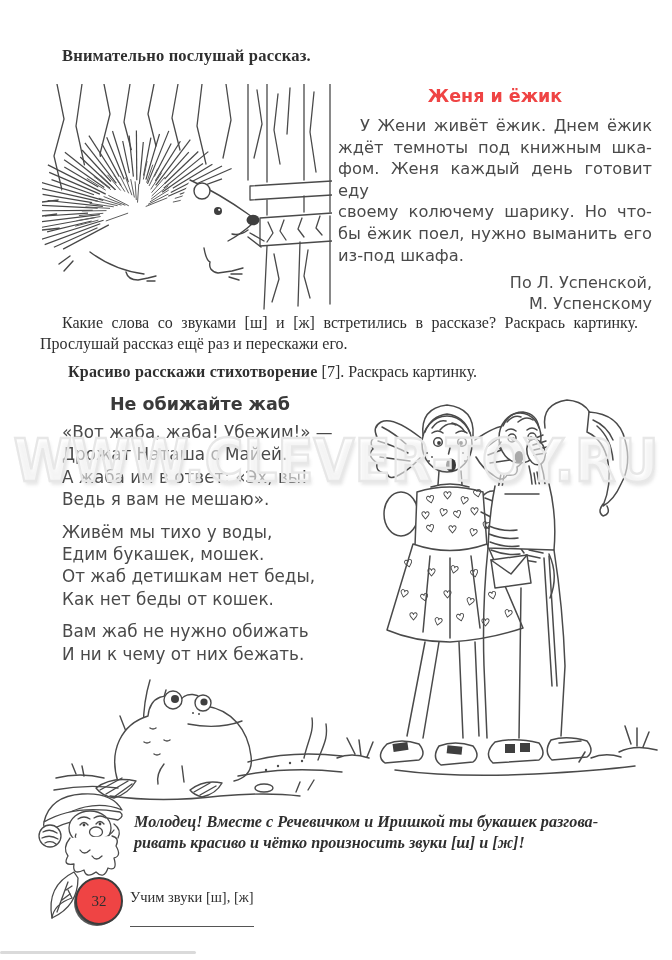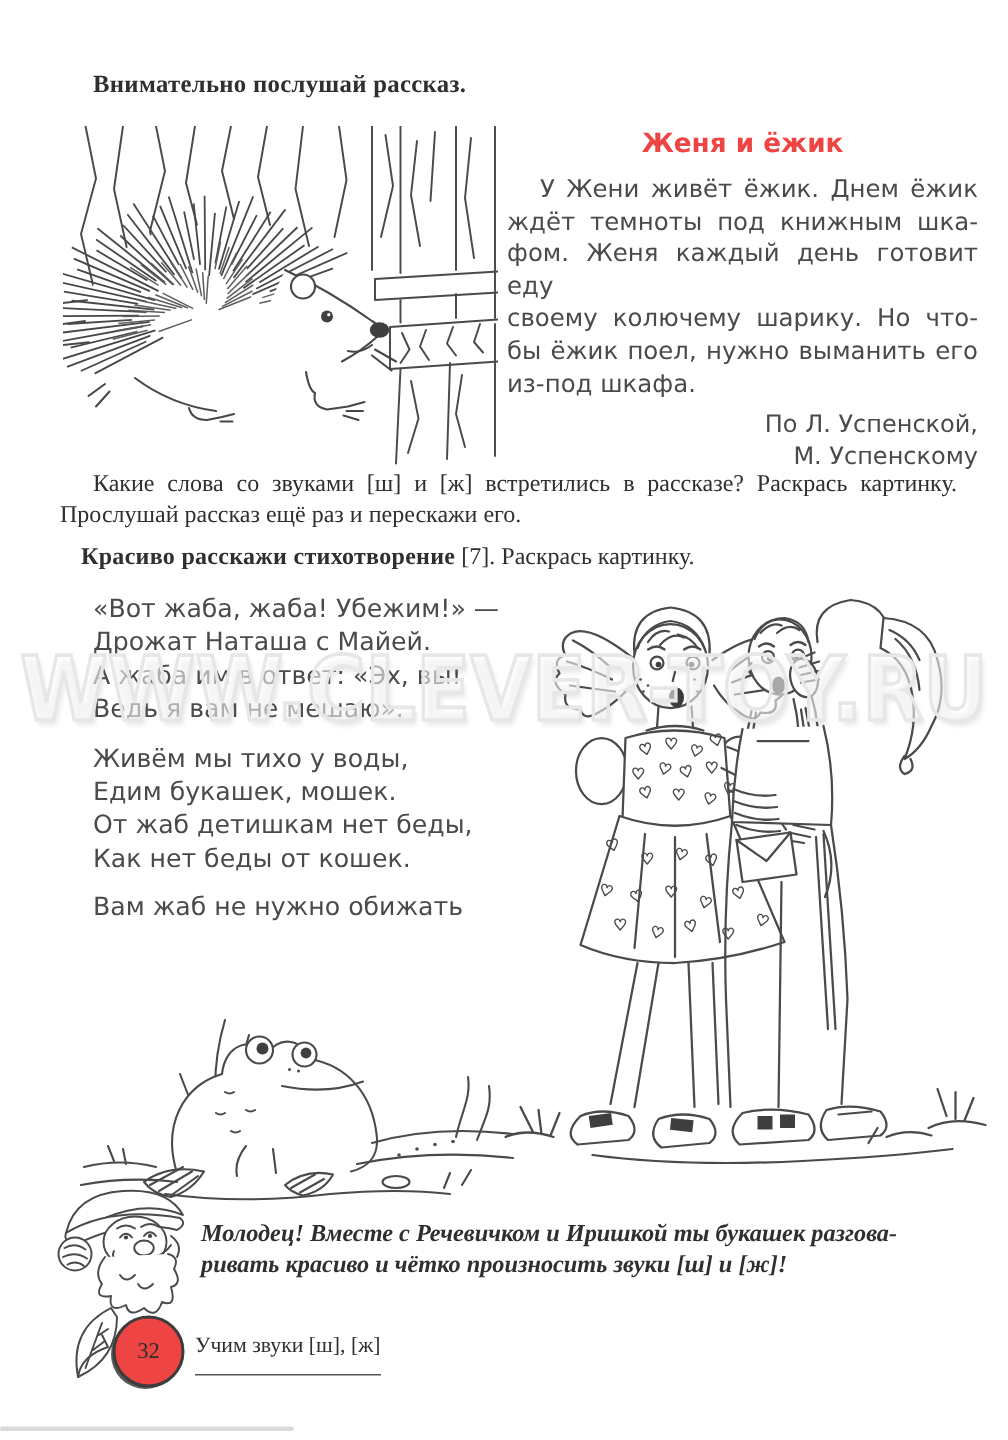--- a/index.html
+++ b/index.html
@@ -14,40 +14,40 @@
   
   .story{left:338px;top:86px;width:314px;color:#4a4a4a;}
   .story-title{text-align:center;font-weight:bold;font-size:17.5px;color:#ef4444;margin-bottom:9px;}
   .story-line{font-size:16.3px;line-height:21.6px;text-align:justify;text-align-last:justify;}
   .story-line.first{text-indent:22px;}
   .story-line.last{text-align-last:left;}
   .attribution{margin-top:6px;font-size:16px;line-height:21px;text-align:right;color:#4a4a4a;}
 
   .question{left:40px;top:312px;width:598px;font-size:16px;line-height:21px;color:#2f2f2f;}
   .q1{text-indent:22px;text-align:justify;text-align-last:justify;}
-  .task-line{left:54px;top:363px;font-size:16px;color:#2f2f2f;}
+  .task-line{left:68px;top:363px;font-size:16px;color:#2f2f2f;}
   .task-line b{letter-spacing:.2px;}
 
   
   .poem{left:62px;top:394px;width:296px;color:#4a4a4a;}
   .poem-title{width:276px;text-align:center;font-weight:bold;font-size:17.5px;color:#3a3a3a;margin-bottom:7px;}
   .stanza{margin-bottom:10px;}
   .poem-line{font-size:16.8px;line-height:22.4px;white-space:nowrap;}
 
   
   .praise{left:134px;top:812px;width:512px;font-weight:bold;font-style:italic;
           font-size:16.2px;line-height:21px;color:#2f2f2f;}
 
   
   .page-circle{left:75px;top:877px;width:44px;height:44px;border:2.2px solid #3c3c3c;border-radius:50%;
                box-shadow:-2px 2px 0 -1px rgba(60,60,60,.85);
                display:flex;align-items:center;justify-content:center;
                font-size:15px;color:#2f2f2f;background:#ef4444;z-index:4;}
   .series-title{left:130px;top:889px;font-size:14.5px;color:#2f2f2f;
-                border-bottom:1.2px solid #555;padding-bottom:10px;}
+                border-bottom:1.2px solid #555;padding-bottom:20px;}
 
   
   .watermark{left:0;top:430px;width:672px;text-align:center;white-space:nowrap;
              font-family:"DejaVu Sans",sans-serif;font-weight:bold;font-size:53px;
              color:rgba(255,255,255,.55);-webkit-text-stroke:2.2px #e7e7e7;
              text-shadow:2px 3px 3px rgba(110,110,110,.16);
              transform:scaleY(1.12);z-index:9;pointer-events:none;}
 
   .scan-edge{left:0;top:951px;width:196px;height:3px;background:#dadada;border-radius:2px;}
 
@@ -200,34 +200,36 @@
 <div class="abs question serif">
   <div class="q1">Какие слова со звуками [ш] и [ж] встретились в рассказе? Раскрась картинку.</div>
   <div class="q2">Прослушай рассказ ещё раз и перескажи его.</div>
 </div>
 
 <div class="abs task-line serif">
   <b>Красиво расскажи стихотворение</b><span> [7]. Раскрась картинку.</span>
 </div>
 
 <div class="abs poem sans">
+  <div class="poem-title">Не обижайте жаб</div>
   <div class="stanza">
     <div class="poem-line">«Вот жаба, жаба! Убежим!» —</div>
     <div class="poem-line">Дрожат Наташа с Майей.</div>
     <div class="poem-line">А жаба им в ответ: «Эх, вы!</div>
     <div class="poem-line">Ведь я вам не мешаю».</div>
   </div>
   <div class="stanza">
     <div class="poem-line">Живём мы тихо у воды,</div>
     <div class="poem-line">Едим букашек, мошек.</div>
     <div class="poem-line">От жаб детишкам нет беды,</div>
     <div class="poem-line">Как нет беды от кошек.</div>
   </div>
   <div class="stanza">
     <div class="poem-line">Вам жаб не нужно обижать</div>
+    <div class="poem-line">И ни к чему от них бежать.</div>
   </div>
 </div>
 
 <div class="abs illo" style="left:335px;top:386px;">
   <svg width="330" height="408" viewBox="0 0 330 408">
     <g stroke="#4a4a4a" stroke-width="1.5" fill="none" stroke-linecap="round" stroke-linejoin="round">
 
       <path d="M86,52 Q58,30 46,36 Q37,41 42,51 Q33,53 38,63 Q31,69 42,77 Q40,87 52,87 Q54,95 64,89 Q74,84 85,72" fill="#fff"></path>
       <path d="M47,41 Q59,47 71,58 M43,55 Q57,59 73,67 M45,71 Q59,73 75,75"></path>
       <path d="M140,54 Q167,35 179,41 Q187,45 182,55 Q191,59 184,67 Q192,75 182,81 Q184,91 172,89 Q168,97 158,89 Q148,83 141,71" fill="#fff"></path>

